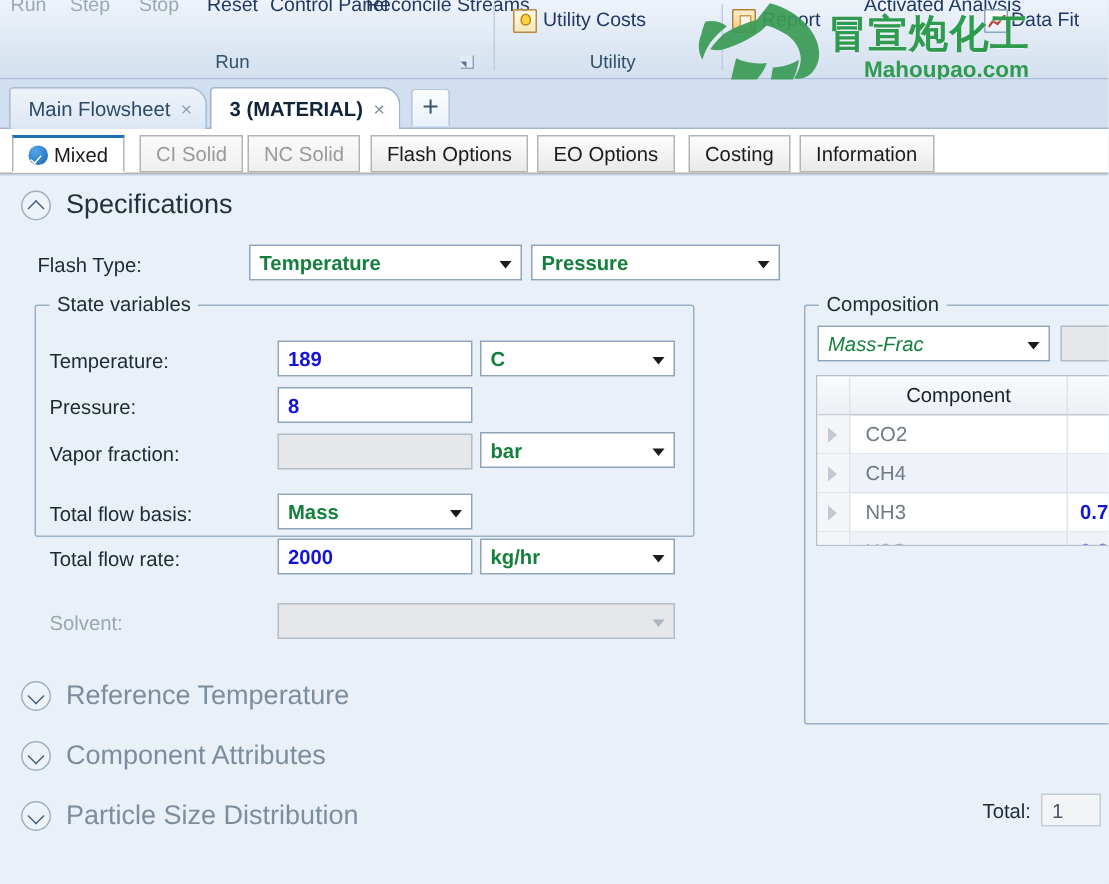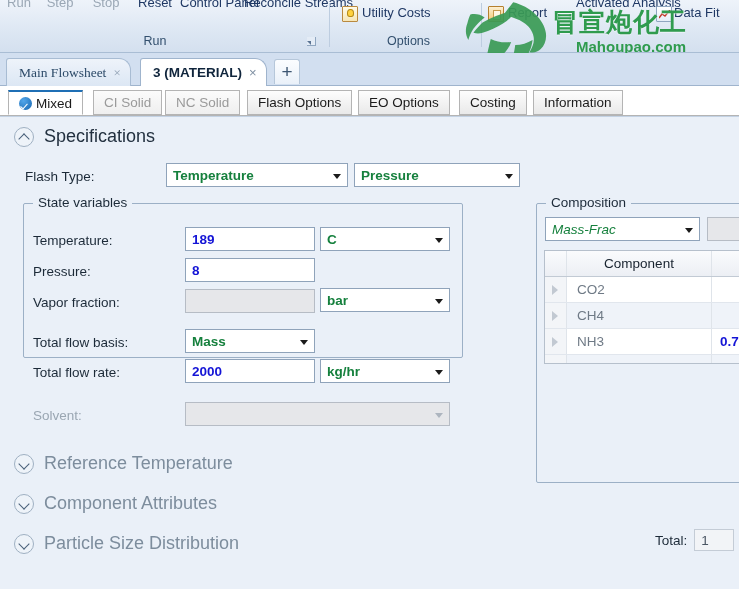--- a/index.html
+++ b/index.html
@@ -61,21 +61,21 @@
     border-bottom:1px solid #9fb4cd;
   }
   .dtab {
     position:absolute; top:5px; height:28px;
     display:flex; align-items:center; gap:7px;
     padding:0 9px 0 12px;
     border:1px solid #a8bcd3; border-bottom:none;
     border-radius:3px 12px 0 0;
     font-size:13.5px; color:#20384f; white-space:nowrap;
   }
-  .dtab.inactive { background:linear-gradient(#eef3fa,#dce7f4); color:#2c4a68;font-family:Liberation Serif, serif; }
+  .dtab.inactive { background:linear-gradient(#eef3fa,#dce7f4); color:#2c4a68; }
   .dtab.active {
     background:#ffffff; font-weight:bold; color:#10253c;
     border-color:#9fb4cd; z-index:3;
   }
   .dtab .xc { color:#8fa0b3; font-size:13px; font-weight:normal; }
   .dtab.active .xc { color:#7e8fa2; }
   #newtab {
     position:absolute; top:6px; height:25px; width:26px;
     border:1px solid #b6c7da; border-bottom:none; border-radius:3px 3px 0 0;
     background:linear-gradient(#fbfdff,#eaf1f9);
@@ -239,21 +239,21 @@
     <div class="rb-dlg" style="left:307px; bottom:7px;"></div>
   </div>
 
   <div class="rb-sep" style="left:329px;"></div>
 
   <div class="rb-group" style="left:336px;width:145px;">
     <div class="rb-icon" style="left:6px; top:6px;">
         <span class="bulb"></span>
       </div>
     <div class="rb-cmd" style="left:26px; top:5px; width:110px; text-align:left;">Utility Costs</div>
-    <div class="rb-grouplabel" style="left:0; width:145px;">Options</div>
+    <div class="rb-grouplabel" style="left:0; width:145px;">Utility</div>
   </div>
 
   <div class="rb-sep" style="left:481px;"></div>
 
   <div class="rb-group" style="left:486px;width:253px;">
     <div class="rb-icon note" style="left:2px; top:6px;">
         <span class="notelines"></span>
       </div>
     <div class="rb-cmd" style="left:22px; top:5px; width:80px; text-align:left;">Report</div>
     <div class="rb-cmd" style="left:90px; top:-5px; width:80px;">Activated Analysis</div>

